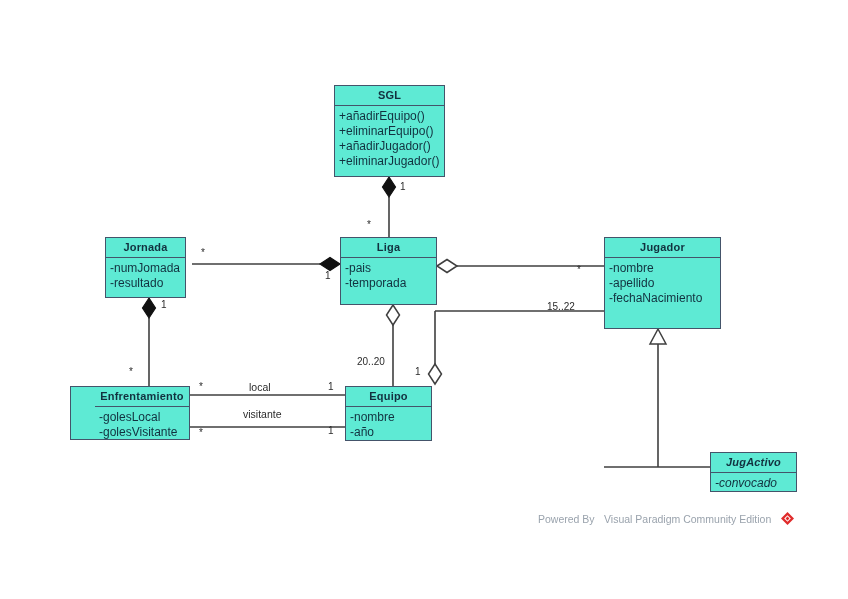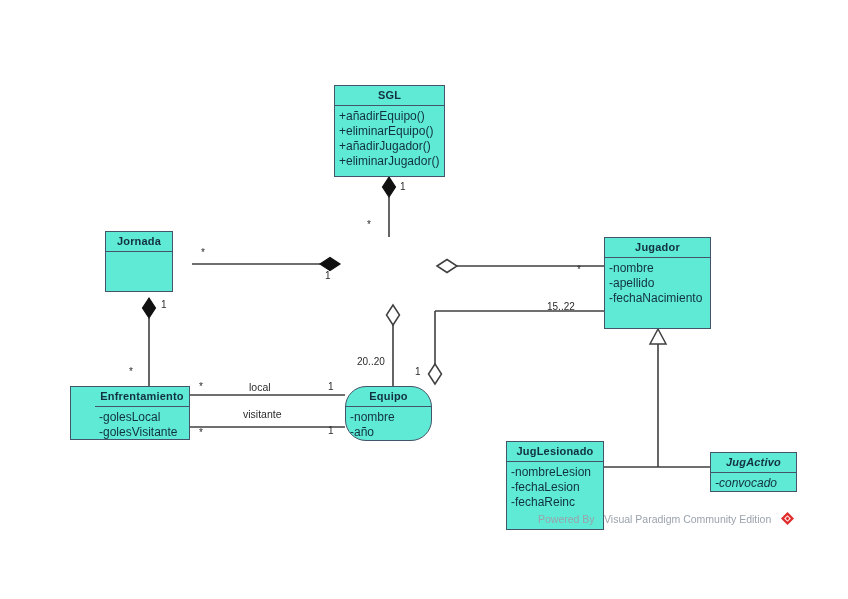--- a/index.html
+++ b/index.html
@@ -157,58 +157,61 @@
   <div class="uml-class" style="left:334px; top:85px; width:111px; height:92px;">
     <div class="uml-name">SGL</div>
     <div class="uml-compartment">
       <div class="uml-attr">+añadirEquipo()</div>
       <div class="uml-attr">+eliminarEquipo()</div>
       <div class="uml-attr">+añadirJugador()</div>
       <div class="uml-attr">+eliminarJugador()</div>
     </div>
   </div>
 
-  <div class="uml-class" style="left:105px; top:231px; width:68px; height:61px;">
+  <div class="uml-class" style="left:105px; top:237px; width:81px; height:61px;">
     <div class="uml-name">Jornada</div>
-  </div>
-
-
-  <div class="uml-class" style="left:604px; top:237px; width:107px; height:92px;">
+    <div class="uml-compartment">
+      <div class="uml-attr">-numJomada</div>
+      <div class="uml-attr">-resultado</div>
+    </div>
+  </div>
+
+  <div class="uml-class" style="left:340px; top:237px; width:97px; height:68px;">
+    <div class="uml-name">Liga</div>
+    <div class="uml-compartment">
+      <div class="uml-attr">-pais</div>
+      <div class="uml-attr">-temporada</div>
+    </div>
+  </div>
+
+  <div class="uml-class" style="left:604px; top:237px; width:117px; height:92px;">
     <div class="uml-name">Jugador</div>
     <div class="uml-compartment">
       <div class="uml-attr">-nombre</div>
       <div class="uml-attr">-apellido</div>
       <div class="uml-attr">-fechaNacimiento</div>
     </div>
   </div>
 
   <div class="uml-class" style="left:70px; top:386px; width:120px; height:54px;padding-left:24px;">
     <div class="uml-name">Enfrentamiento</div>
     <div class="uml-compartment">
       <div class="uml-attr">-golesLocal</div>
       <div class="uml-attr">-golesVisitante</div>
     </div>
   </div>
 
-  <div class="uml-class" style="left:345px; top:386px; width:87px; height:55px;border-radius:21px;">
+  <div class="uml-class" style="left:345px; top:386px; width:87px; height:55px;">
     <div class="uml-name">Equipo</div>
     <div class="uml-compartment">
       <div class="uml-attr">-nombre</div>
       <div class="uml-attr">-año</div>
     </div>
   </div>
 
-  <div class="uml-class" style="left:506px; top:441px; width:98px; height:89px;">
-    <div class="uml-name">JugLesionado</div>
-    <div class="uml-compartment">
-      <div class="uml-attr">-nombreLesion</div>
-      <div class="uml-attr">-fechaLesion</div>
-      <div class="uml-attr">-fechaReinc</div>
-    </div>
-  </div>
 
   <div class="uml-class" style="left:710px; top:452px; width:87px; height:40px;font-style:italic;">
     <div class="uml-name">JugActivo</div>
     <div class="uml-compartment">
       <div class="uml-attr">-convocado</div>
     </div>
   </div>
 
   <div class="edge-label" style="left:400px; top:181px;">1</div>
 

